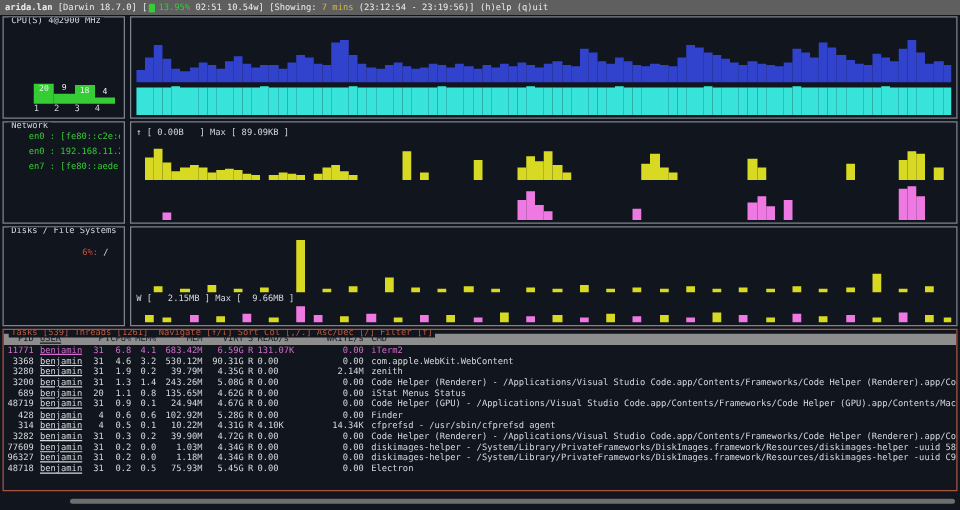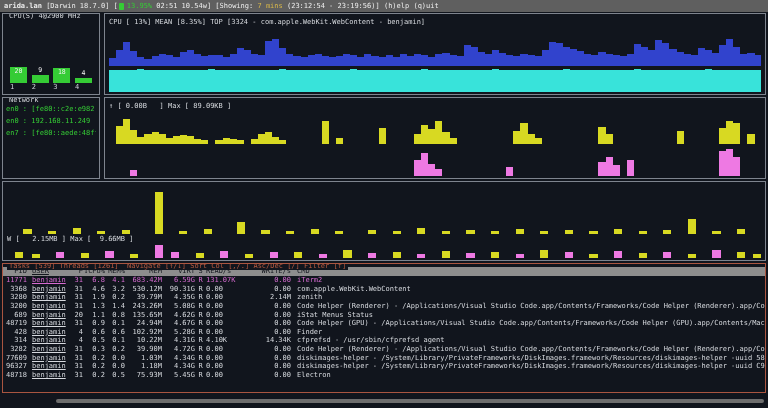--- a/index.html
+++ b/index.html
@@ -18,21 +18,21 @@
   .batt { width:5px; height:7px; background:#35cc35; display:inline-block;
           margin:0 3px 0 1px; border-radius:1px; }
   .green { color:#35cc35; }
   .amber { color:#d9b84a; }
   .red   { color:#d6493a; }
   .main { position:absolute; top:12px; left:0; right:0; bottom:0;
           display:flex; flex-direction:column; }
   .section { display:flex; }
   .panel { position:relative; flex:1; margin:1px 2px;
            border:1px solid #7e848e; background:transparent; overflow:hidden; }
-  .left-panel { flex:0 0 98px; }
+  .left-panel { flex:0 0 98px;padding-left:17px; }
   .panel-title {
     position:absolute; top:-1px; left:4px; background:#11151d;
     padding:0 2px; color:#d6d9de; white-space:pre; line-height:7px;
     max-width:calc(100% - 10px); overflow:hidden; z-index:2;
   }
   .tasks-panel { border-color:#aa5540; }
   .tasks-panel .panel-title { color:#b95c42; }
   .rcontent { display:flex; flex-direction:column; height:100%; padding:3px 4px 2px; }
   .gline { height:10px; line-height:10px; white-space:pre; overflow:hidden; flex:0 0 auto; }
   .grow { flex:1 1 auto; }
@@ -120,21 +120,20 @@
             <div class="gbarwrap">
               <span class="gval" style="bottom: 6px;">4</span>
               <div class="gbar" style="height: 5px;"></div>
             </div>
             <div class="gidx">4</div>
           </div>
         </div>
     </div>
     <div class="panel">
       <div class="rcontent">
-        <div class="gline">CPU [ 13%] MEAN [8.35%] TOP [3324 - com.apple.WebKit.WebContent - benjamin]</div>
         <div class="graph g-blue grow">
             <i style="height: 20%;"></i>
             <i style="height: 40%;"></i>
             <i style="height: 62%;"></i>
             <i style="height: 38%;"></i>
             <i style="height: 22%;"></i>
             <i style="height: 18%;"></i>
             <i style="height: 25%;"></i>
             <i style="height: 32%;"></i>
             <i style="height: 28%;"></i>
@@ -518,20 +517,26 @@
             <i style="height: 58%;"></i>
             <i style="height: 0%;"></i>
             <i style="height: 0%;"></i>
             <i style="height: 0%;"></i>
           </div>
       </div>
     </div>
   </div>
 
   <div class="section" style="height:82px">
+    <div class="panel left-panel">
+      <span class="panel-title">Disks / File Systems</span>
+      <div class="disklist">
+        <span class="red">6%:</span><span> /</span>
+      </div>
+    </div>
     <div class="panel">
       <div class="rcontent">
         <div class="graph g-yellow grow">
             <i style="height: 0%;"></i>
             <i style="height: 0%;"></i>
             <i style="height: 10%;"></i>
             <i style="height: 0%;"></i>
             <i style="height: 0%;"></i>
             <i style="height: 7%;"></i>
             <i style="height: 0%;"></i>

